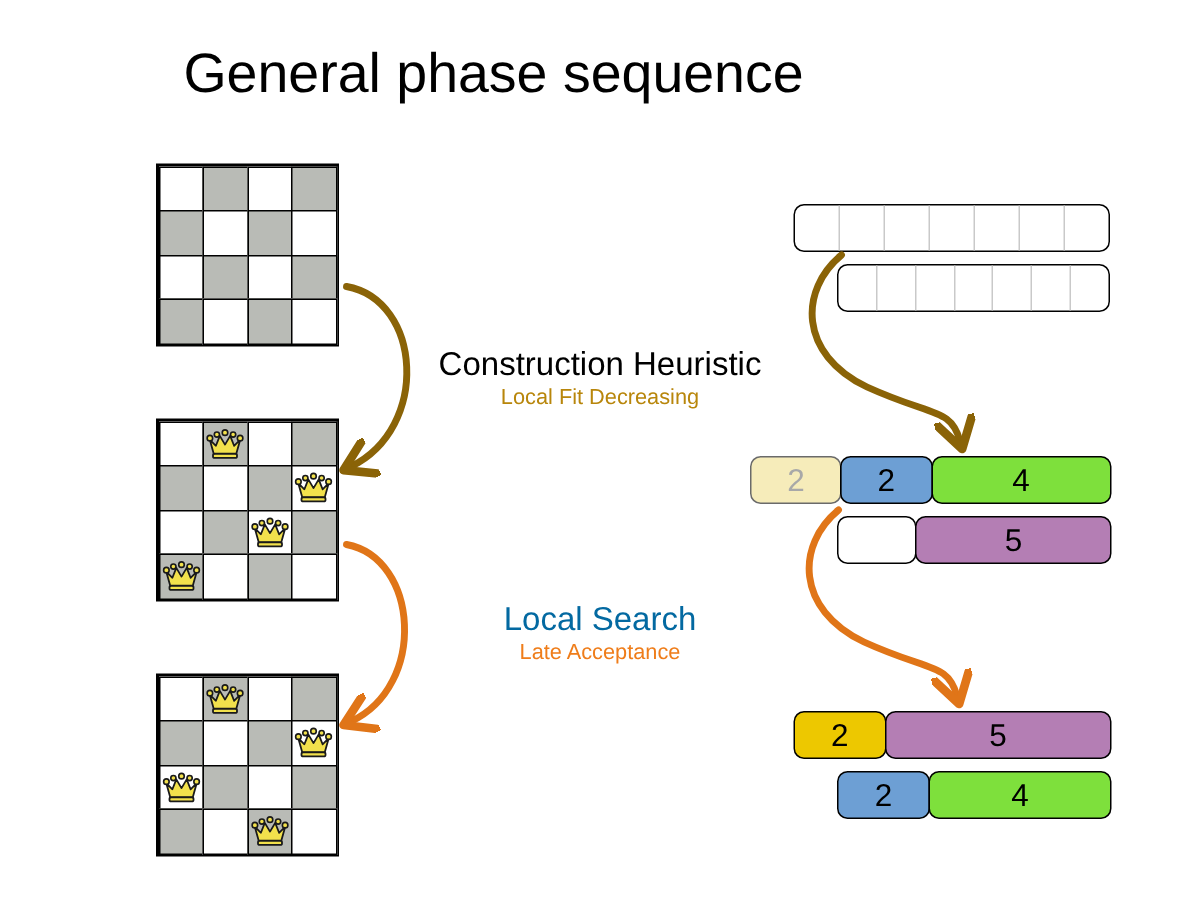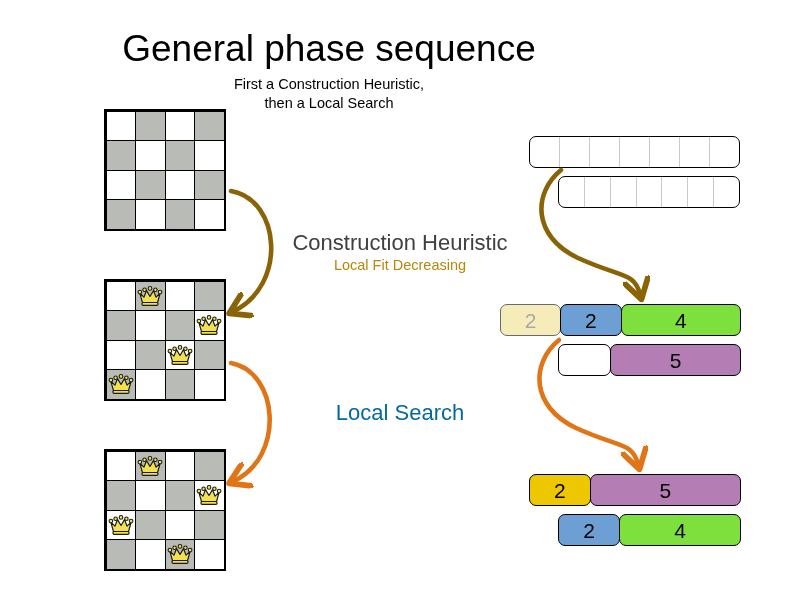--- a/index.html
+++ b/index.html
@@ -134,24 +134,20 @@
     width: 800px;
     height: 600px;
     pointer-events: none;
   }
 </style>
 </head>
 <body>
 
 <div id="header">
   <div id="title">General phase sequence</div>
-  <div id="subtitle">
-    <div>First a Construction Heuristic,</div>
-    <div>then a Local Search</div>
-  </div>
 </div>
 
 <div class="board" id="board-0" style="left:104px; top:109px;">
     <div class="cell light"></div>
     <div class="cell dark"></div>
     <div class="cell light"></div>
     <div class="cell dark"></div>
     <div class="cell dark"></div>
     <div class="cell light"></div>
     <div class="cell dark"></div>
@@ -276,26 +272,27 @@
         <circle cx="21.3" cy="8.4" r="1.7" fill="#f2e14c" stroke="#1a1a1a" stroke-width="1.0"></circle>
         <circle cx="7.0" cy="6.2" r="1.6" fill="#f2e14c" stroke="#1a1a1a" stroke-width="1.0"></circle>
         <circle cx="17.0" cy="6.2" r="1.6" fill="#f2e14c" stroke="#1a1a1a" stroke-width="1.0"></circle>
         <circle cx="12.0" cy="5.0" r="1.7" fill="#f2e14c" stroke="#1a1a1a" stroke-width="1.0"></circle>
       </svg>
     </div>
     <div class="cell light"></div>
   </div>
 
 <div class="phase-label" style="left:250px; top:230px;">
-  <div class="phase-name" style="color:#404040;">Construction Heuristic</div>
+  <div class="phase-name" style="color:#000000;">Construction Heuristic</div>
   <div class="phase-algo" style="color:#b8860b;">Local Fit Decreasing</div>
 </div>
 
 <div class="phase-label" style="left:250px; top:400px;">
   <div class="phase-name" style="color:#0369a1;">Local Search</div>
+  <div class="phase-algo" style="color:#ef7d1a;">Late Acceptance</div>
 </div>
 
 <div class="bar bar-empty" id="bar-0-0" style="left:529px; top:136px; width:211px;">
     <div class="slot"></div>
     <div class="slot"></div>
     <div class="slot"></div>
     <div class="slot"></div>
     <div class="slot"></div>
     <div class="slot"></div>
     <div class="slot"></div>

